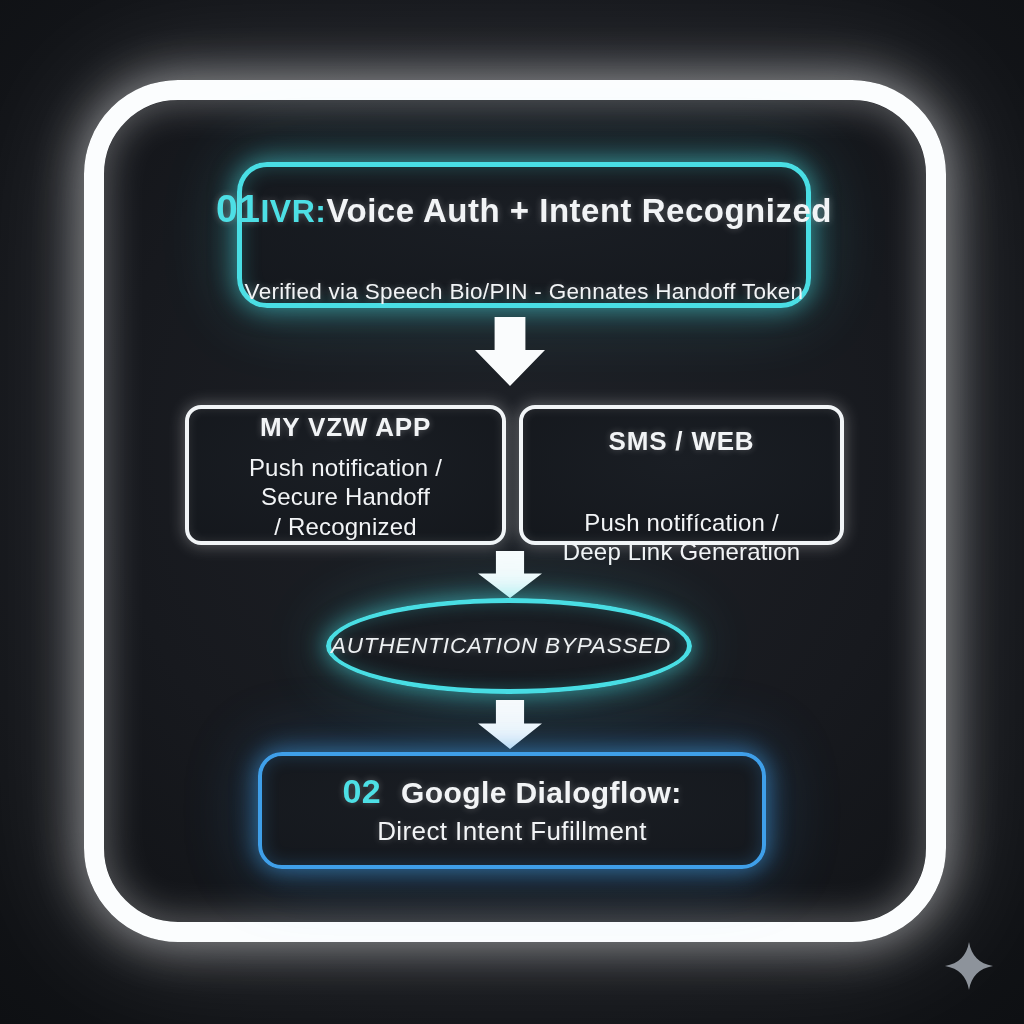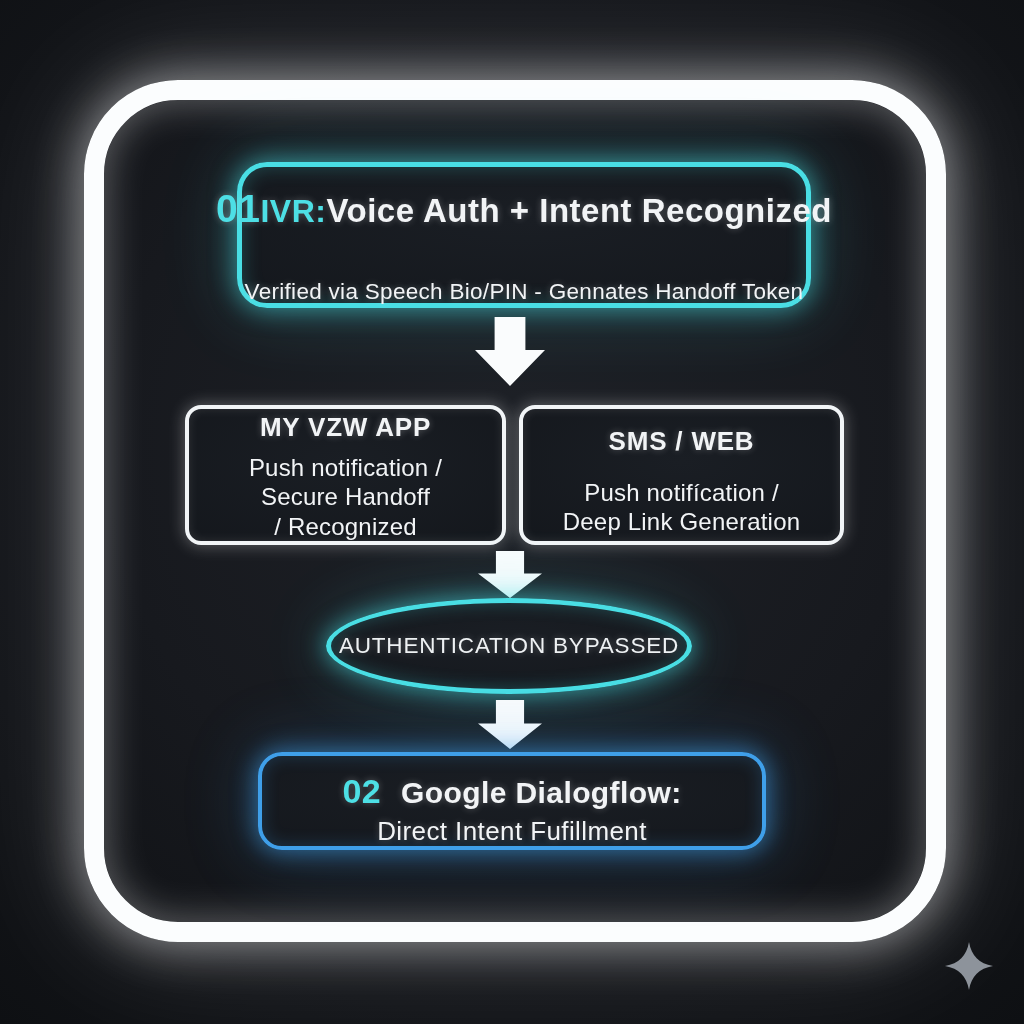--- a/index.html
+++ b/index.html
@@ -53,29 +53,29 @@
     border-radius: 24px;
     box-shadow:
       0 0 22px 3px rgba(63,159,233,0.55),
       0 0 70px 6px rgba(63,159,233,0.22),
       inset 0 0 16px 2px rgba(63,159,233,0.20);
   }
   .neon-ellipse {
     position: absolute;
     display: flex;
     align-items: center;
-    justify-content: center;
     border: 5px solid #49dee4;
     border-radius: 50%;
     color: #eef1f3;
     background: radial-gradient(120% 130% at 50% 40%, #1a1e24 0%, #13161b 80%);
     box-shadow:
       0 0 22px 2px rgba(73,222,228,0.55),
       0 0 64px 6px rgba(73,222,228,0.20),
       inset 0 0 16px 2px rgba(73,222,228,0.22);
+    font-style: italic;
   }
   .txt-glow { text-shadow: 0 0 7px rgba(255,255,255,0.28); }
 
   
   .step1 { left: 237px; top: 162px; width: 574px; height: 146px; padding-top: 20px; gap: 48px; }
   .step1-line1 { font-size: 33px; font-weight: 600; letter-spacing: 0.5px; white-space: nowrap; }
   .step1-line1 .num { color: #4ddfe5; font-size: 39px; font-weight: 700; }
   .step1-line1 .tag { color: #4ddfe5; font-size: 32px; font-weight: 600; }
   .step1-sub { margin-top: 0; font-size: 22.5px; font-weight: 400; letter-spacing: 0.3px; white-space: nowrap; }
 
@@ -85,32 +85,32 @@
     background: #fafcfd;
     clip-path: polygon(28% 0, 72% 0, 72% 48%, 100% 48%, 50% 100%, 0 48%, 28% 48%);
     filter: drop-shadow(0 0 7px rgba(255,255,255,0.45));
   }
   .arrow1 { left: 475px; top: 317px; width: 70px; height: 69px; }
   .arrow2 { left: 478px; top: 551px; width: 64px; height: 47px; }
   .arrow3 { left: 478px; top: 700px; width: 64px; height: 49px; }
 
   
   .channel-left  { left: 185px; top: 405px; width: 321px; height: 140px; padding-top: 3px; }
-  .channel-right { left: 519px; top: 405px; width: 325px; height: 140px; padding-top: 17px; }
+  .channel-right { left: 519px; top: 405px; width: 325px; height: 140px; padding-top: 17px; gap: 30px; }
   .channel-title { font-size: 26px; font-weight: 600; letter-spacing: 0.8px; }
   .channel-body  { font-size: 24px; font-weight: 400; line-height: 1.22; letter-spacing: 0.2px; }
   .channel-left  .channel-body { margin-top: 10px; }
   .channel-right .channel-body { margin-top: 21px; }
 
   
   .status-ellipse { left: 326px; top: 598px; width: 366px; height: 96px; }
   .status-label { font-size: 22.5px; font-weight: 500; letter-spacing: 0.8px; white-space: nowrap; }
 
   
-  .step2 { left: 258px; top: 752px; width: 508px; height: 98px; padding-top: 16px; }
+  .step2 { left: 258px; top: 752px; width: 508px; height: 117px; padding-top: 16px; }
   .step2-line1 { font-size: 30px; font-weight: 600; letter-spacing: 0.4px; white-space: nowrap; }
   .step2-line1 .num { color: #4ddfe5; font-size: 34px; font-weight: 700; margin-right: 20px; }
   .step2-line2 { margin-top: 5px; font-size: 26px; font-weight: 400; letter-spacing: 0.4px; white-space: nowrap; }
 
   .sparkle { position: absolute; left: 944px; top: 941px; width: 50px; height: 50px; }
 </style>
 </head>
 <body>
 
 <div class="stage">

